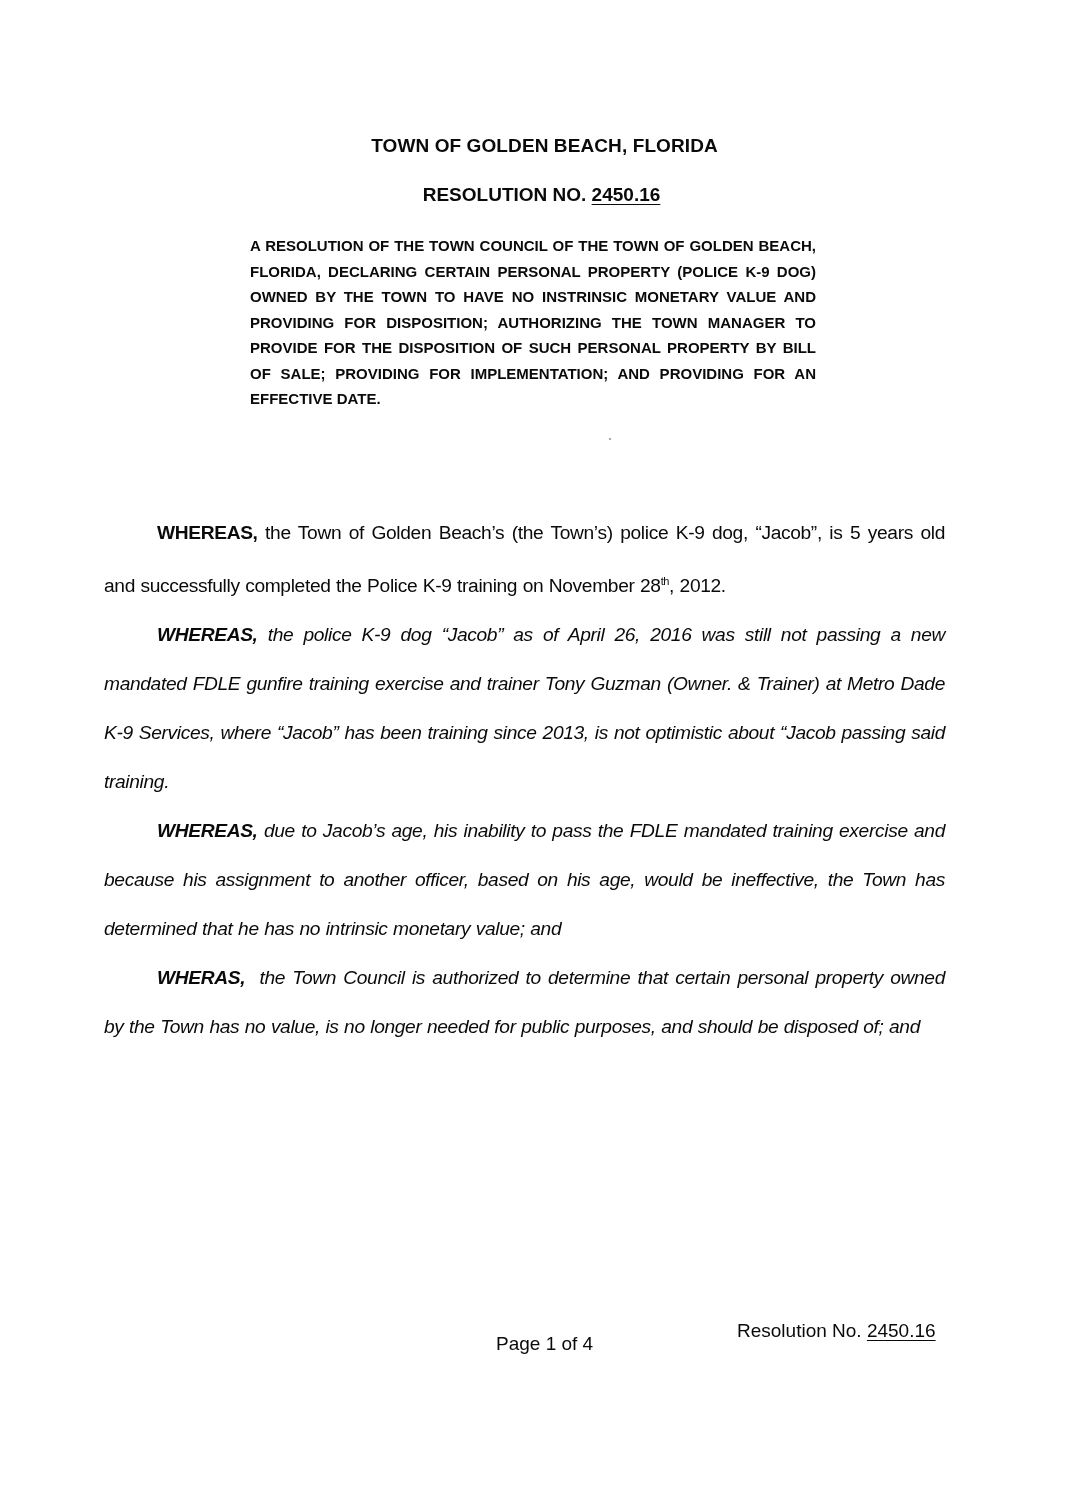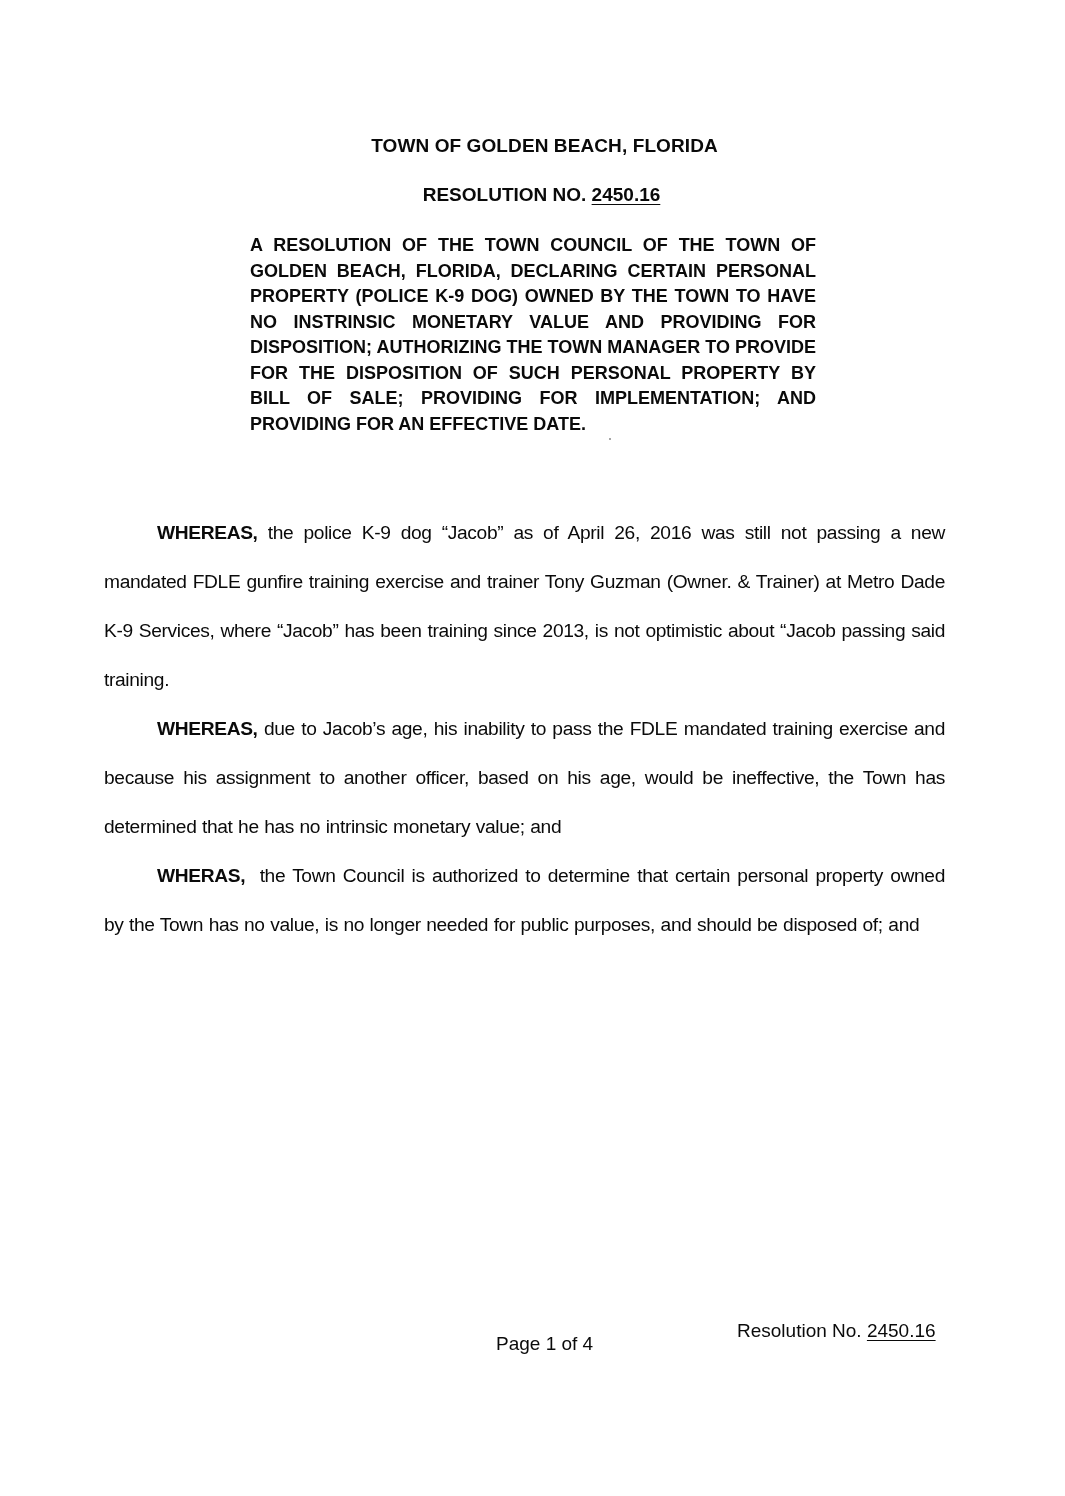--- a/index.html
+++ b/index.html
@@ -47,21 +47,21 @@
       padding-left: 18px;
       box-sizing: border-box;
     }
     .underline { text-decoration: underline; text-underline-offset: 3px; margin-top: 24px; }
     .resolution-summary {
       position: absolute;
       top: 233px;
       left: 250px;
       width: 566px;
       font-weight: bold;
-      font-size: 18px;
+      font-size: 15px;
       line-height: 25.5px;
       text-align: justify;
       margin: 0;
     }
     .body {
       position: absolute;
       top: 508px;
       left: 104px;
       width: 841px;
     }
@@ -70,21 +70,21 @@
       line-height: 49px;
       text-align: justify;
       margin: 0;
       letter-spacing: -0.35px;
       word-spacing: 0.5px;
     }
     .para.last-line-left { text-align-last: left; }
     .indent { text-indent: 53px; }
     .indent2 { text-indent: 74px; }
     .whereas { font-weight: bold; }
-    .para + .para { margin-top: 0; }
+    .para + .para { margin-top: 0; font-style: italic; }
     .footer {
       position: absolute;
       top: 1320px;
       left: 0;
       width: 1065px;
       font-size: 19px;
     }
     .footer .page-num {
       position: absolute;
       left: 496px;
@@ -115,20 +115,23 @@
     <span>RESOLUTION NO.</span>
     <span class="underline">2450.16</span>
   </h2>
 
   <p class="resolution-summary">A RESOLUTION OF THE TOWN COUNCIL OF THE TOWN OF GOLDEN BEACH, FLORIDA, DECLARING CERTAIN PERSONAL PROPERTY (POLICE K-9 DOG) OWNED BY THE TOWN TO HAVE NO INSTRINSIC MONETARY VALUE AND PROVIDING FOR DISPOSITION; AUTHORIZING THE TOWN MANAGER TO PROVIDE FOR THE  DISPOSITION OF SUCH PERSONAL PROPERTY BY BILL OF SALE; PROVIDING FOR IMPLEMENTATION; AND PROVIDING FOR AN EFFECTIVE DATE.</p>
 
   <span class="stray-dot"></span>
 
   <div class="body">
 
+    <p class="para indent last-line-left">
+      <span class="whereas">WHEREAS,</span><span> the Town of Golden Beach’s (the Town’s) police K-9 dog, “Jacob”, is 5 years old and successfully completed the Police K-9 training on November 28</span><sup style="font-size:11px;">th</sup><span>, 2012.</span>
+    </p>
 
     <p class="para indent last-line-left">
       <span class="whereas">WHEREAS,</span><span> the police K-9 dog “Jacob” as of April 26, 2016 was still not passing a new mandated FDLE gunfire training exercise and trainer Tony Guzman (Owner. &amp; Trainer) at Metro Dade K-9 Services, where “Jacob” has been training since 2013, is not optimistic about “Jacob passing said training.</span>
     </p>
 
     <p class="para indent last-line-left">
       <span class="whereas">WHEREAS,</span><span> due to Jacob’s age, his inability to pass the FDLE mandated training exercise and because his assignment to another officer, based on his age, would be ineffective, the Town has determined that he has no intrinsic monetary value; and</span>
     </p>
 
 

